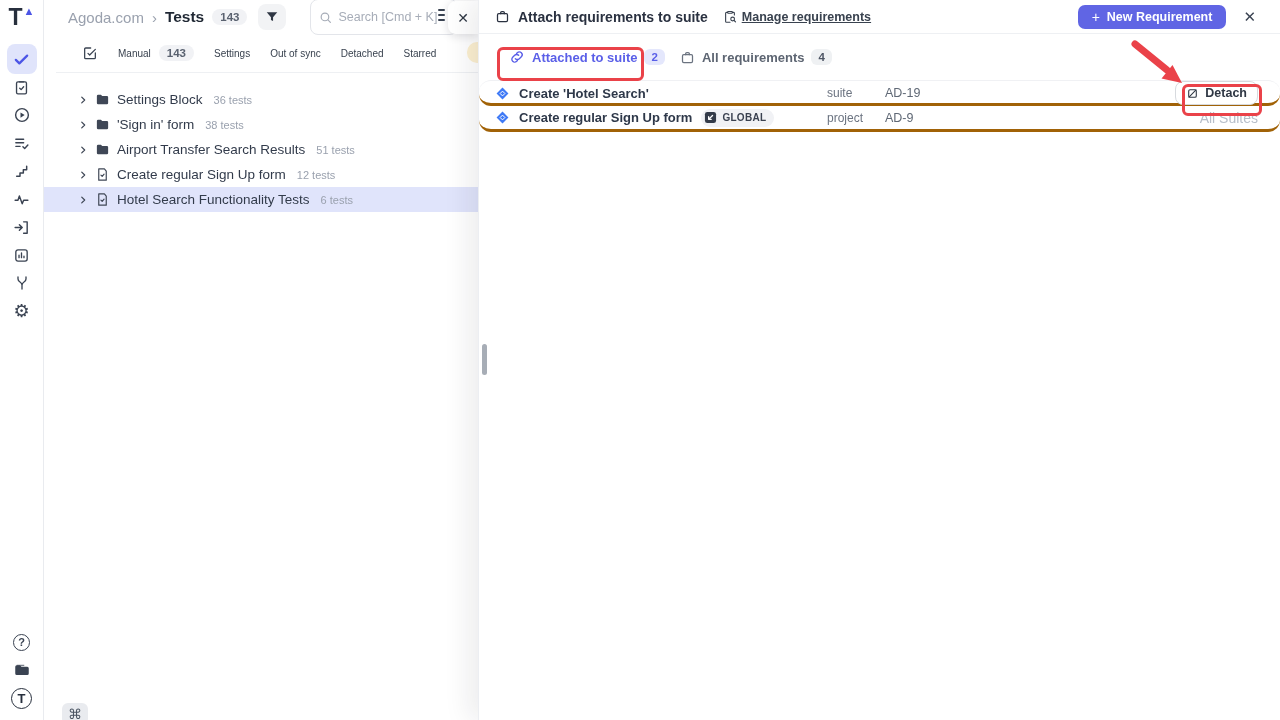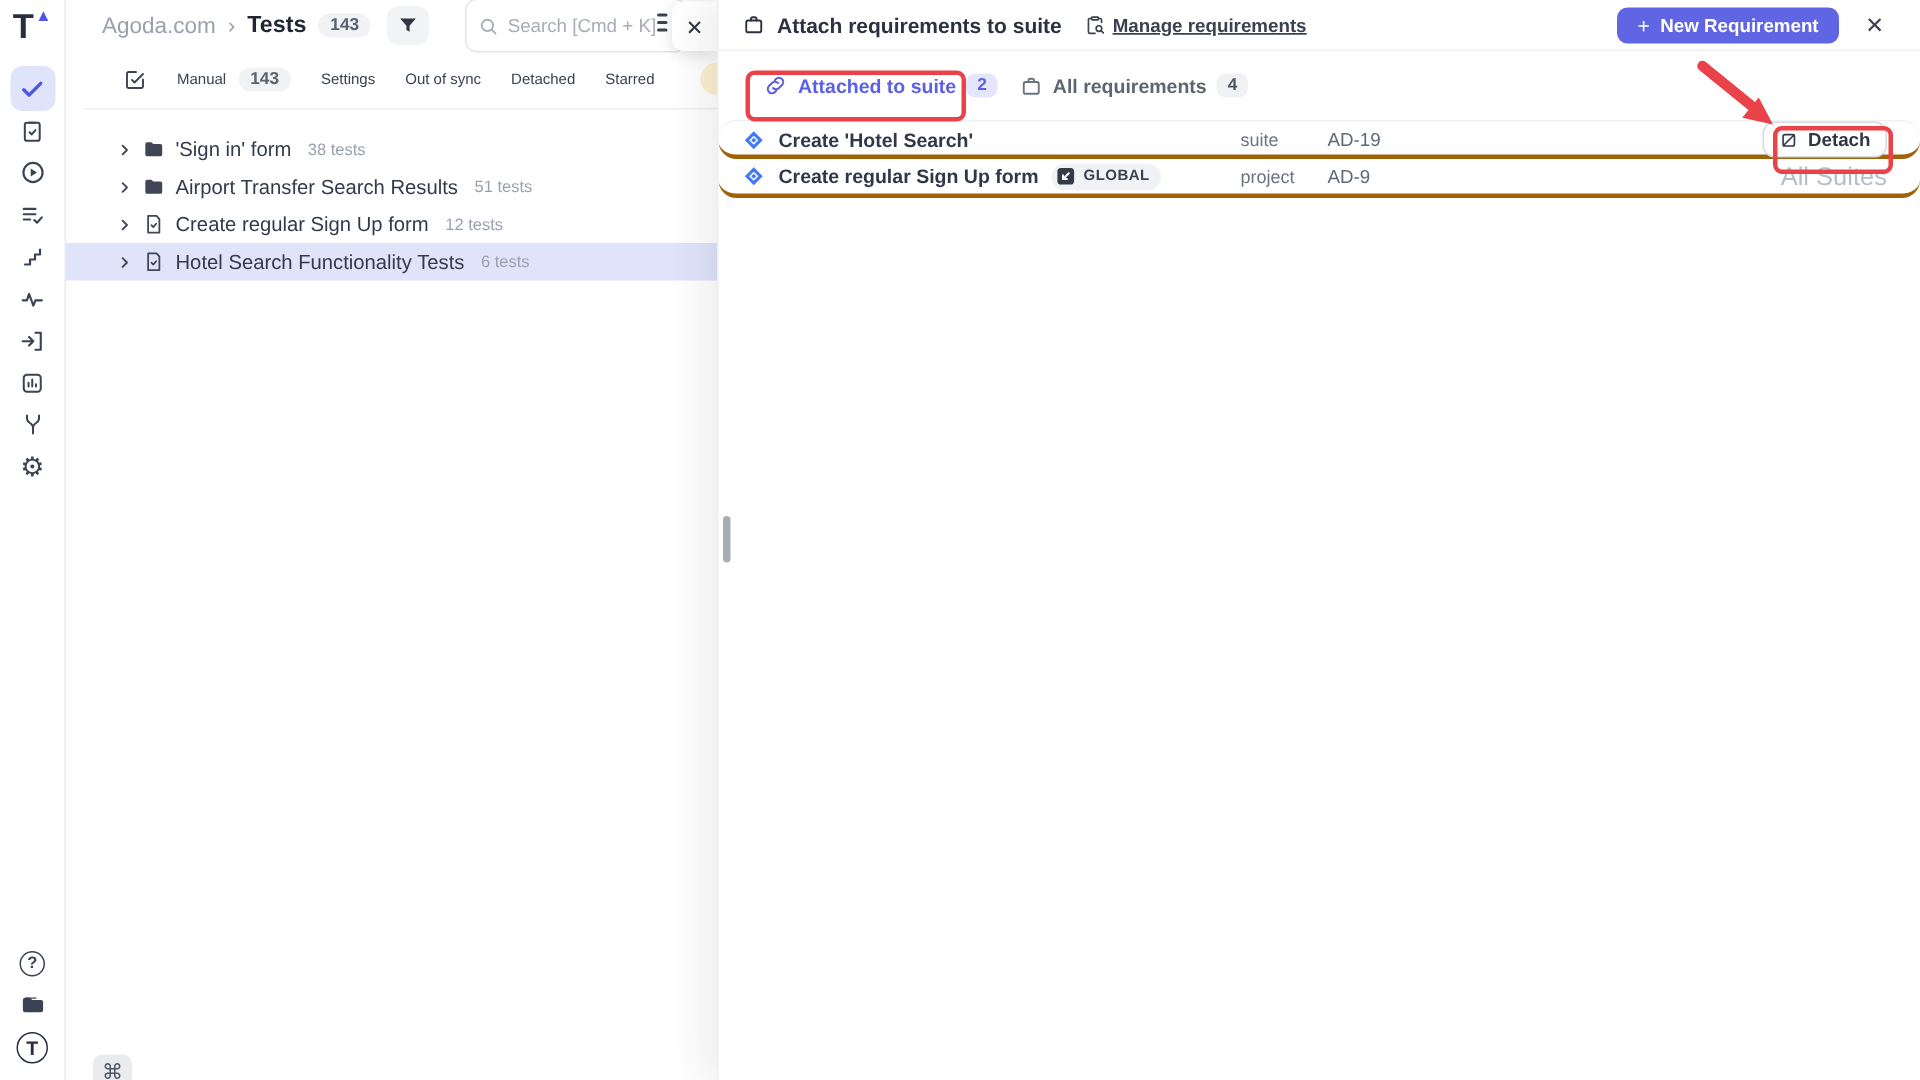--- a/index.html
+++ b/index.html
@@ -98,21 +98,21 @@
     align-items:center; padding:0 22px 0 16px; border-bottom:3px solid #a16207;border-radius:12px; }
   .req-row:first-child { border-top:1px solid #f0f1f4; }
   .req-main { display:flex; align-items:center; gap:9px; overflow:hidden; }
   .req-title { font-size:13px; font-weight:600; color:#2e3849; white-space:nowrap; }
   .req-scope { font-size:12px; color:#6b7380; }
   .req-id { font-size:12.5px; color:#5f6875; }
   .req-action { justify-self:end; display:flex; align-items:center; }
   .detach-btn { display:flex; align-items:center; gap:6px; border:1px solid #d7dade; background:#fff;
     border-radius:8px; height:24px; padding:0 10px; font-size:12.5px; font-weight:600; color:#2f3744;
     font-family:"Liberation Sans", sans-serif; cursor:pointer; }
-  .meta-text { font-size:17px; color:#b7bec9; white-space:nowrap; }
+  .meta-text { font-size:14px; color:#b7bec9; white-space:nowrap; }
   .global-badge { display:inline-flex; align-items:center; gap:5px; background:#f1f2f5;
     border-radius:9px; height:18px; padding:0 8px 0 3px; }
   .global-badge .gb-label { font-size:10px; font-weight:700; letter-spacing:.3px; color:#3a4150; }
   .diamond { flex:0 0 auto; display:flex; }
 
   
   .anno { position:absolute; border:3px solid #ea4249; border-radius:6px; pointer-events:none; z-index:10; }
   .anno-tab { left:18px; top:47px; width:147px; height:34px; }
   .anno-detach { right:18px; top:84px; width:80px; height:32px; }
   .anno-arrow { position:absolute; left:648px; top:38px; pointer-events:none; z-index:10; }
@@ -260,20 +260,34 @@
       <span class="pill">143</span>
     </span>
     <span class="flabel">Settings</span>
     <span class="flabel">Out of sync</span>
     <span class="flabel">Detached</span>
     <span class="flabel">Starred</span>
     <span class="sev-pill">Sev</span>
   </div>
 
   <div class="tree-list">
+    <div class="tree-item">
+      <span class="chev">
+        <svg width="10" height="10" viewBox="0 0 24 24" fill="none" stroke="currentColor" stroke-width="3" stroke-linecap="round" stroke-linejoin="round">
+            <path d="M9 5l7 7-7 7"></path>
+          </svg>
+      </span>
+      <span class="titem-icon">
+        <svg width="15" height="15" viewBox="0 0 24 24" fill="currentColor">
+            <path d="M3 6.5a2 2 0 012-2h4.5l2 2H19a2 2 0 012 2v9a2 2 0 01-2 2H5a2 2 0 01-2-2z"></path>
+          </svg>
+      </span>
+      <span class="tlabel">Settings Block</span>
+      <span class="tcount">36 tests</span>
+    </div>
     <div class="tree-item">
       <span class="chev">
         <svg width="10" height="10" viewBox="0 0 24 24" fill="none" stroke="currentColor" stroke-width="3" stroke-linecap="round" stroke-linejoin="round">
             <path d="M9 5l7 7-7 7"></path>
           </svg>
       </span>
       <span class="titem-icon">
         <svg width="15" height="15" viewBox="0 0 24 24" fill="currentColor">
             <path d="M3 6.5a2 2 0 012-2h4.5l2 2H19a2 2 0 012 2v9a2 2 0 01-2 2H5a2 2 0 01-2-2z"></path>
           </svg>

